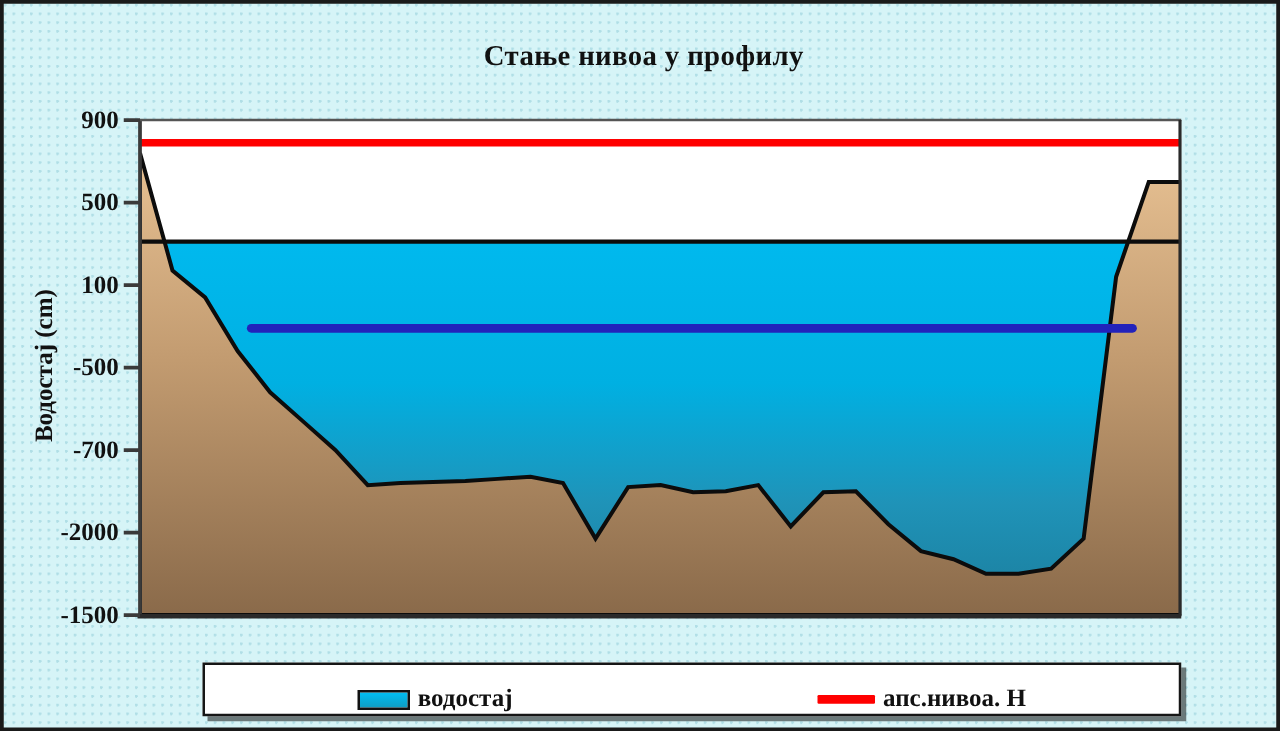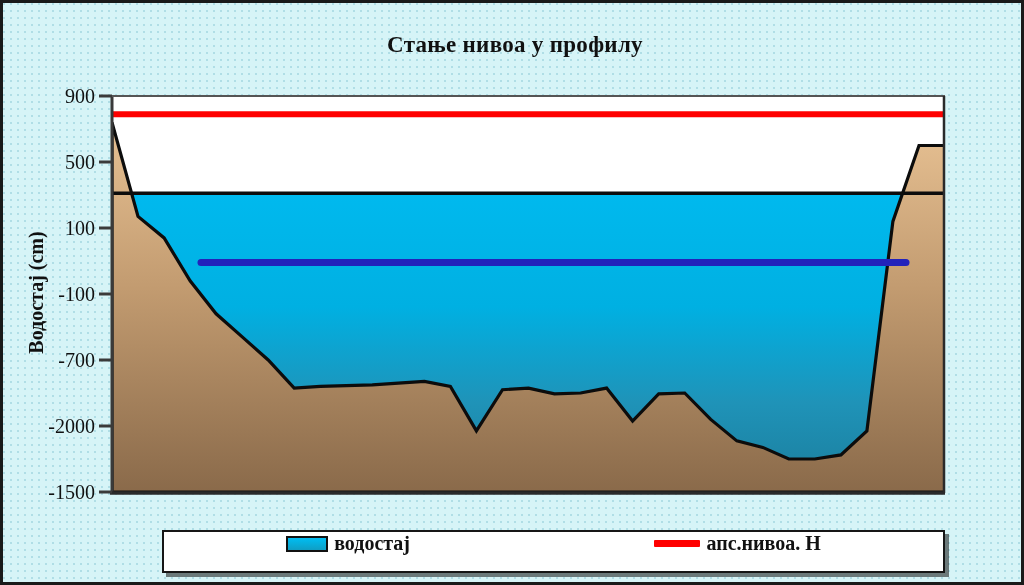--- a/index.html
+++ b/index.html
@@ -50,21 +50,21 @@
     font-size: 20px;
     font-weight: bold;
     color: #111111;
     font-family: "Liberation Serif", serif;
     white-space: nowrap;
   }
   .ytick-label {
     position: absolute;
     right: 0;
     font-size: 20px;
-    font-weight: normal;
+    font-weight: bold;
     color: #111111;
     font-family: "Liberation Serif", serif;
     line-height: 1;
     transform: translateY(-50%);
     white-space: nowrap;
   }
   #ytick-labels {
     position: absolute;
     left: 0px;
     top: 0;
@@ -79,21 +79,21 @@
   #legend {
     position: absolute;
     left: 159px;
     top: 527px;
     width: 783px;
     height: 43px;
     background: #ffffff;
     border: 2px solid #161616;
     box-sizing: border-box;
     display: flex;
-    align-items: flex-start;
+    align-items: flex-end;
     justify-content: space-around;
     box-shadow: 4px 4px 0 rgba(20,20,20,0.55);
   }
   .legend-item {
     display: flex;
     align-items: center;
     gap: 6px;
   }
   .legend-swatch-box {
     width: 42px;
@@ -122,21 +122,21 @@
   <div id="bg-texture"></div>
 
   <div id="chart-title">Стање нивоа у профилу</div>
 
   <div id="ylabel">Водостај (cm)</div>
 
   <div id="ytick-labels">
     <div class="ytick-label" style="top:93px">900</div>
     <div class="ytick-label" style="top:159px">500</div>
     <div class="ytick-label" style="top:225px">100</div>
-    <div class="ytick-label" style="top:291px">-100</div>
+    <div class="ytick-label" style="top:291px">-500</div>
     <div class="ytick-label" style="top:357px">-700</div>
     <div class="ytick-label" style="top:423px">-2000</div>
     <div class="ytick-label" style="top:489px">-1500</div>
   </div>
 
   <svg id="plot-svg" width="1024" height="585">
     <defs>
       <linearGradient id="waterGrad" x1="0" y1="0" x2="0" y2="1">
         <stop offset="0%" stop-color="#00b9ee"></stop>
         <stop offset="38%" stop-color="#00b0e2"></stop>

